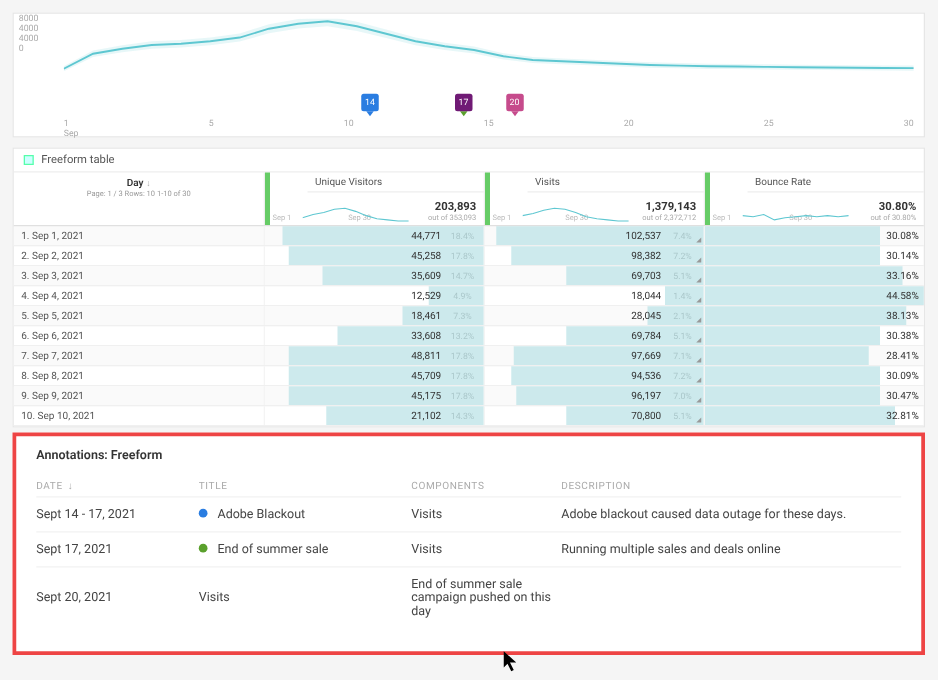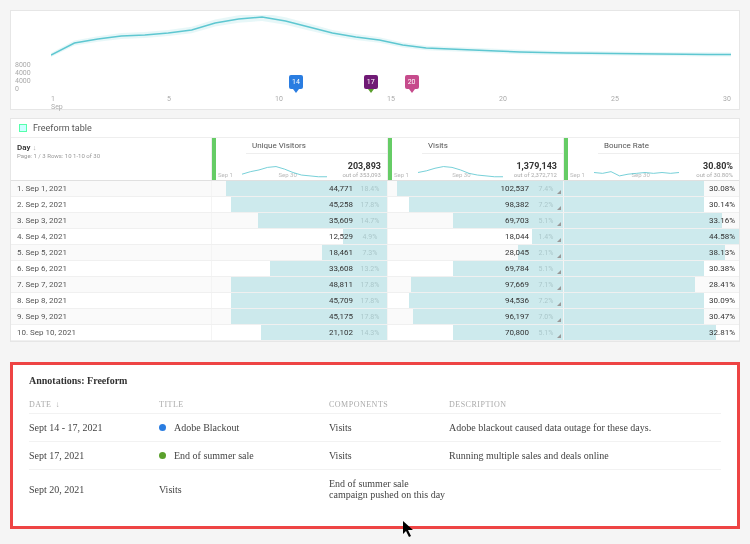--- a/index.html
+++ b/index.html
@@ -1,34 +1,34 @@
 <!DOCTYPE html>
 <html><head>
 <meta charset="utf-8">
 <style>
   * { box-sizing: border-box; margin: 0; padding: 0; }
   html, body { width: 750px; height: 544px; font-family: -apple-system, BlinkMacSystemFont, "Segoe UI", Roboto, Arial, sans-serif; background: #f5f5f5; color: #333; overflow: hidden; }
   body { padding: 10px; font-size: 9px; }
 
   .chart-area { height: 100px; background: #fff; border: 1px solid #e6e6e6; position: relative; }
-  .chart-yaxis { position: absolute; left: 4px; top: 0; bottom: 16px; display: flex; flex-direction: column; justify-content: flex-end; font-size: 7px; color: #aaa; }
+  .chart-yaxis { position: absolute; left: 4px; top: 0; bottom: 16px; display: flex; flex-direction: column; justify-content: flex-start; font-size: 7px; color: #aaa; }
   .chart-svg { position: absolute; left: 40px; right: 8px; top: 4px; bottom: 14px; }
   .chart-xaxis { position: absolute; left: 40px; right: 8px; bottom: 0; height: 14px; font-size: 7px; color: #aaa; display:flex; justify-content:space-between; align-items:flex-start;}
   .marker { position:absolute; bottom:2px; }
   .marker .badge { display:inline-block; width:14px; height:14px; border-radius:2px; font-size:7px; color:#fff; text-align:center; line-height:14px; position:relative;}
   .marker .caret { width:0;height:0;border-left:3px solid transparent;border-right:3px solid transparent;border-top:4px solid; margin:0 auto;}
 
   .section { margin-top: 8px; background:#fff; border:1px solid #e6e6e6; }
   .section-header { display:flex; align-items:center; gap:6px; padding:4px 8px; border-bottom:1px solid #eee; font-size:9px; color:#555;}
   .sq { width:8px; height:8px; border:1px solid #5fa; background:#cff; }
 
   .table { width:100%; }
   .thead { display:grid; grid-template-columns: 200px 1fr 1fr 1fr; border-bottom:1px solid #e0e0e0; position:relative;}
   .thead .cell { border-left:1px solid #eee; position:relative; }
-  .thead .cell:first-child { border-left:none; }
+  .thead .cell:first-child { border-left:none;text-align:center; }
   .col-title { font-size:8px; color:#555; padding:3px 6px; border-bottom:1px solid #eee; position:relative;margin-left:34px;}
   .col-bar { position:absolute; top:0; width:4px; height:100%; background:#6c6; }
   .col-sub { display:flex; justify-content:space-between; align-items:flex-end; padding:2px 6px 2px 6px; height:26px; position:relative;}
   .col-sub .mini { font-size:6px; color:#bbb;}
   .col-sub .big { text-align:right; }
   .col-sub .big .n { font-size:9px; font-weight:700; color:#333; display:block;}
   .col-sub .big .s { font-size:6px; color:#aaa; display:block;}
   .day-header { padding:4px 6px;}
   .day-header .lbl { font-size:8px; font-weight:600; color:#333;}
   .day-header .sub { font-size:6px; color:#999;}
@@ -38,21 +38,21 @@
   .tbody .row:nth-child(odd){ background:#fafafa;}
   .tbody .cell { border-left:1px solid #f4f4f4; position:relative; font-size:8px; display:flex; align-items:center;}
   .tbody .cell:first-child{border-left:none; padding-left:6px; color:#555;}
   .tbody .cell.num { justify-content:flex-end; padding-right:4px;}
   .tbody .cell.num .bar { position:absolute; top:0; bottom:0; right:0; background:#b8e1e6; opacity:.7;}
   .tbody .cell.num .bar.left { left:0; right:auto;}
   .tbody .cell.num .txt { position:relative; z-index:1; font-size:8px; color:#333;}
   .tbody .cell.num .pct { font-size:7px; color:#888; margin-left:4px; min-width:26px; text-align:center;}
   .tri { position:absolute; right:2px; bottom:2px; width:0;height:0;border-left:4px solid transparent; border-bottom:4px solid #999;}
 
-  .annotations-box { margin-top:20px; border:3px solid #e44; background:#fff; padding:10px 16px 18px 16px;font-family:Liberation Serif, serif;}
+  .annotations-box { margin-top:4px; border:3px solid #e44; background:#fff; padding:10px 16px 18px 16px;}
   .annotations-box .title { font-size:10px; color:#333; font-weight:600; margin-bottom:10px;}
   .anno-head { display:grid; grid-template-columns: 130px 170px 120px 1fr; font-size:8px; color:#aaa; letter-spacing:.5px; padding:4px 0; }
   .anno-head .arrow { font-size:8px; margin-left:4px;}
   .anno-row { display:grid; grid-template-columns: 130px 170px 120px 1fr; font-size:10px; color:#444; align-items:center; padding:8px 0; border-top:1px solid #f2f2f2;}
   .dot { width:7px; height:7px; border-radius:50%; display:inline-block; margin-right:8px;}
 
   .cursor { position:absolute; width:14px; height:18px; pointer-events:none;}
 </style>
 </head>
 <body>

